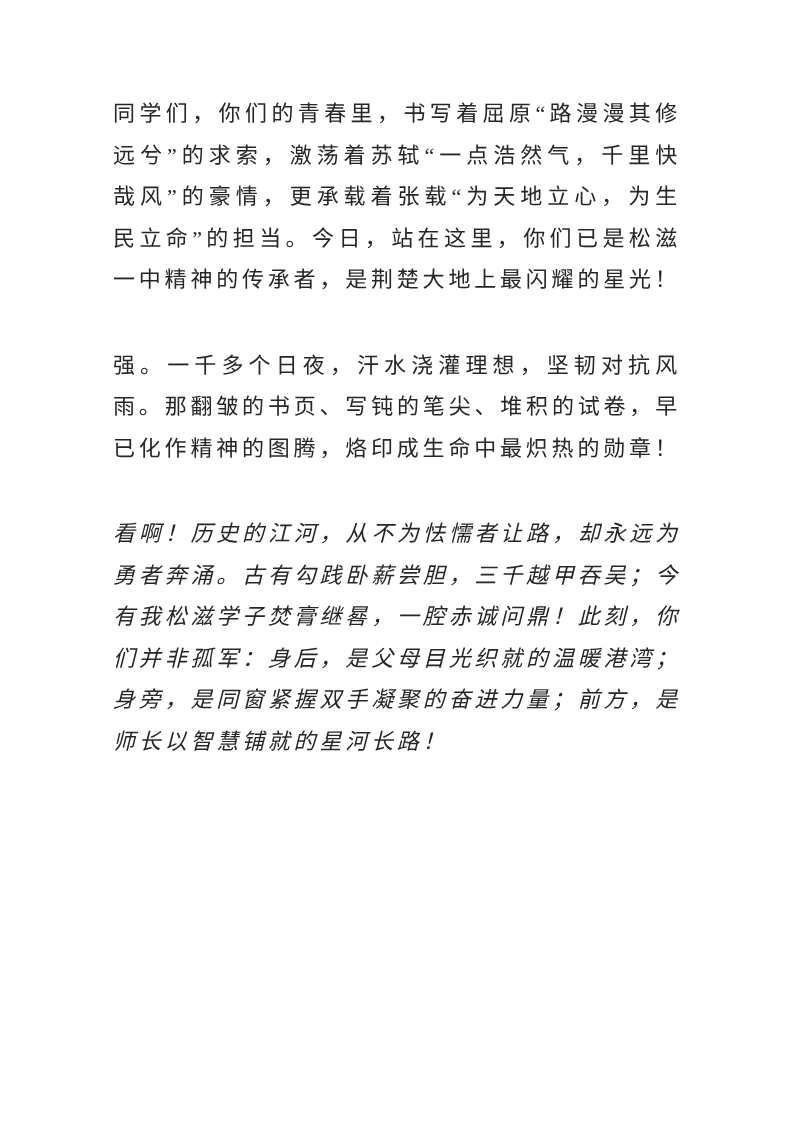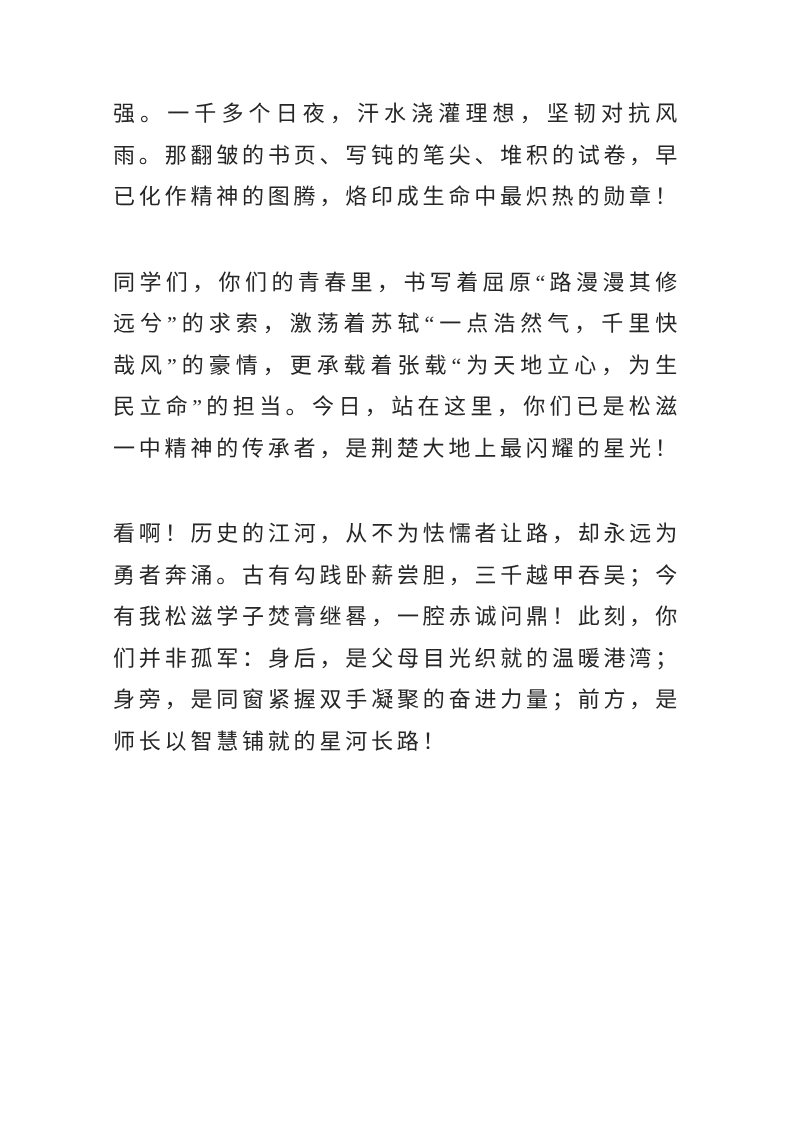--- a/index.html
+++ b/index.html
@@ -25,22 +25,23 @@
       font-size: 22px;
       line-height: 41.5px;
       letter-spacing: 3.8px;
       color: #262626;
       text-align: justify;
       text-justify: inter-character;
       font-weight: 400;
     }
     .para:last-child {
       margin-bottom: 0;
+      font-style: italic;
     }
   </style>
 </head>
 <body>
 
 <div class="page">
+  <p class="para">同学们，你们的青春里，书写着屈原“路漫漫其修远兮”的求索，激荡着苏轼“一点浩然气，千里快哉风”的豪情，更承载着张载“为天地立心，为生民立命”的担当。今日，站在这里，你们已是松滋一中精神的传承者，是荆楚大地上最闪耀的星光！</p>
   <p class="para">强。一千多个日夜，汗水浇灌理想，坚韧对抗风雨。那翻皱的书页、写钝的笔尖、堆积的试卷，早已化作精神的图腾，烙印成生命中最炽热的勋章！</p>
-  <p class="para">同学们，你们的青春里，书写着屈原“路漫漫其修远兮”的求索，激荡着苏轼“一点浩然气，千里快哉风”的豪情，更承载着张载“为天地立心，为生民立命”的担当。今日，站在这里，你们已是松滋一中精神的传承者，是荆楚大地上最闪耀的星光！</p>
   <p class="para">看啊！历史的江河，从不为怯懦者让路，却永远为勇者奔涌。古有勾践卧薪尝胆，三千越甲吞吴；今有我松滋学子焚膏继晷，一腔赤诚问鼎！此刻，你们并非孤军：身后，是父母目光织就的温暖港湾；身旁，是同窗紧握双手凝聚的奋进力量；前方，是师长以智慧铺就的星河长路！</p>
 </div>
 
 </body></html>

